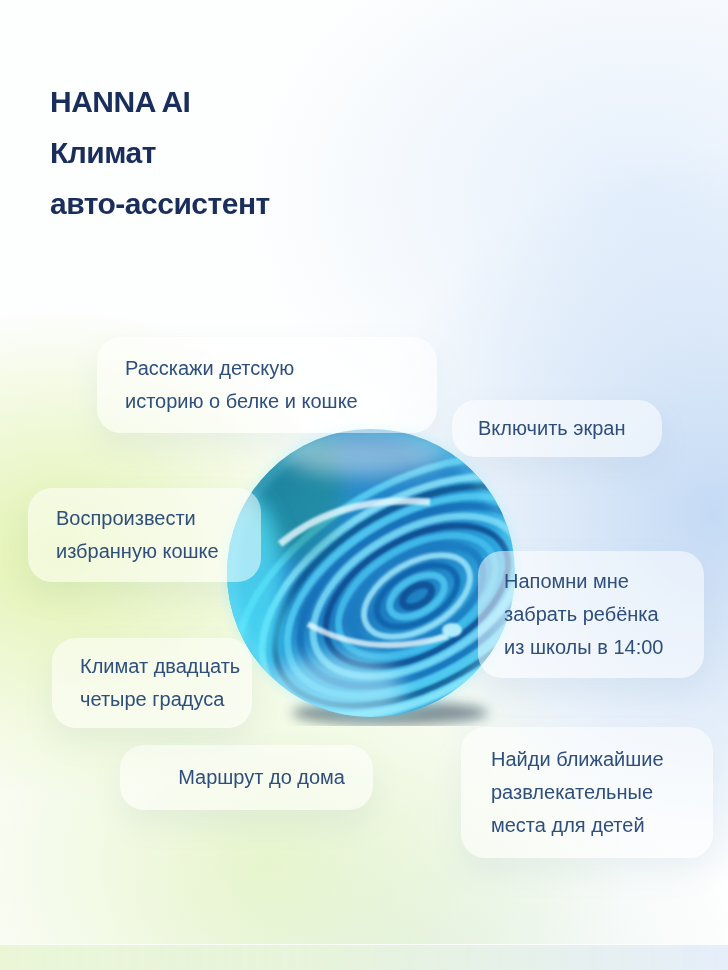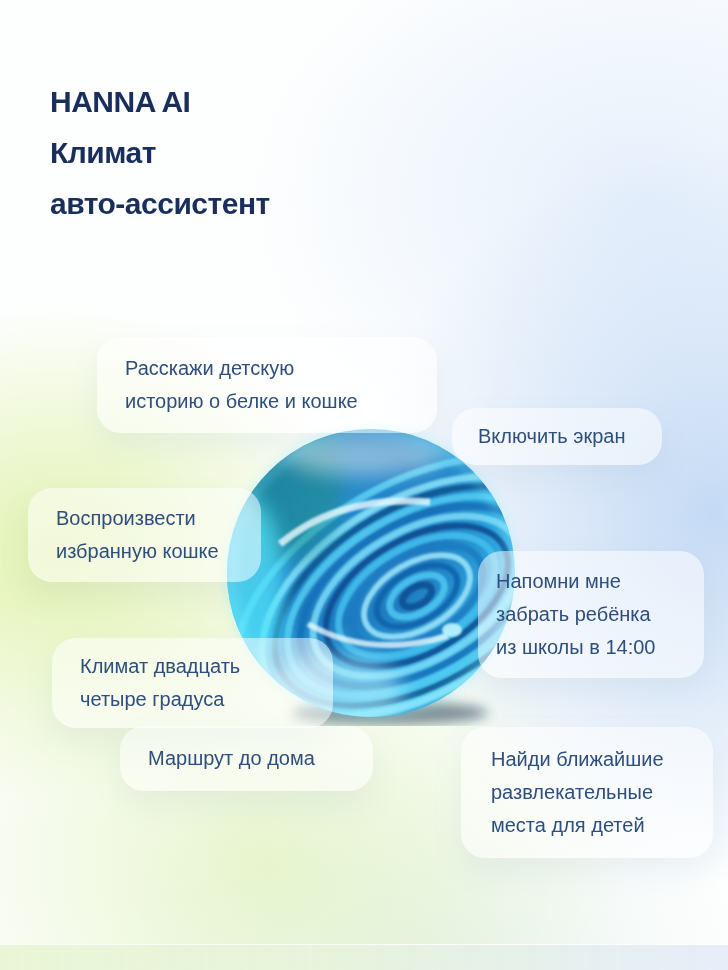--- a/index.html
+++ b/index.html
@@ -119,41 +119,41 @@
     </g>
 
     <circle cx="151" cy="149" r="142" fill="none" stroke="#8deefe" stroke-width="4" opacity="0.75" filter="url(#blur6)"></circle>
   </svg>
 
   <div class="bubble" style="left:97px;  top:337px; width:340px; padding:15px 28px;">
     <span class="line">Расскажи детскую</span>
     <span class="line">историю о белке и кошке</span>
   </div>
 
-  <div class="bubble" style="left:452px; top:400px; width:210px; padding:12px 26px;margin-top:8px;">
+  <div class="bubble" style="left:452px; top:400px; width:210px; padding:12px 26px;">
     <span class="line">Включить экран</span>
   </div>
 
   <div class="bubble" style="left:28px;  top:488px; width:233px; padding:14px 28px;">
     <span class="line">Воспроизвести</span>
     <span class="line">избранную кошке</span>
   </div>
 
-  <div class="bubble" style="left:478px; top:551px; width:226px; padding:14px 18px;">
+  <div class="bubble" style="left:478px; top:551px; width:226px; padding:14px 26px;">
     <span class="line">Напомни мне</span>
     <span class="line">забрать ребёнка</span>
     <span class="line">из школы в 14:00</span>
   </div>
 
-  <div class="bubble" style="left:52px;  top:638px; width:281px; padding:12px 28px;">
+  <div class="bubble" style="left:52px;  top:638px; width:200px; padding:12px 28px;">
     <span class="line">Климат двадцать</span>
     <span class="line">четыре градуса</span>
   </div>
 
-  <div class="bubble" style="left:120px; top:726px; width:253px; padding:16px 28px;">
+  <div class="bubble" style="left:120px; top:745px; width:253px; padding:16px 28px;text-align:right;">
     <span class="line">Маршрут до дома</span>
   </div>
 
   <div class="bubble" style="left:417px; top:727px; width:252px; padding:16px 30px;margin-left:44px;">
     <span class="line">Найди ближайшие</span>
     <span class="line">развлекательные</span>
     <span class="line">места для детей</span>
   </div>
 
 </div>

